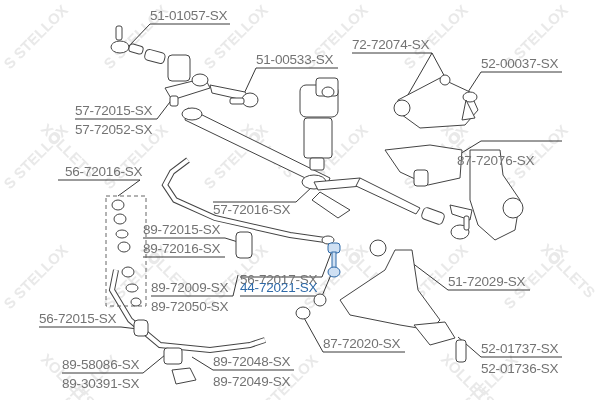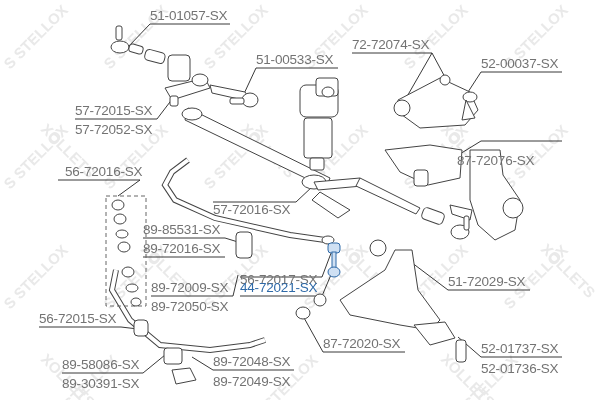--- a/index.html
+++ b/index.html
@@ -185,21 +185,21 @@
   <div id="labels">
       <div class="lbl" style="left: 150px; top: 8px;">51-01057-SX</div>
       <div class="lbl" style="left: 256px; top: 52px;">51-00533-SX</div>
       <div class="lbl" style="left: 352px; top: 37px;">72-72074-SX</div>
       <div class="lbl" style="left: 481px; top: 56px;">52-00037-SX</div>
       <div class="lbl" style="left: 75px; top: 103px;">57-72015-SX</div>
       <div class="lbl" style="left: 75px; top: 122px;">57-72052-SX</div>
       <div class="lbl" style="left: 457px; top: 125px; margin-top: 28px;">87-72076-SX</div>
       <div class="lbl" style="left: 65px; top: 164px;">56-72016-SX</div>
       <div class="lbl" style="left: 213px; top: 186px; margin-top: 16px;">57-72016-SX</div>
-      <div class="lbl" style="left: 143px; top: 222px;">89-85531-SX</div>
+      <div class="lbl" style="left: 143px; top: 222px;">89-72015-SX</div>
       <div class="lbl" style="left: 143px; top: 241px;">89-72016-SX</div>
       <div class="lbl" style="left: 240px; top: 272px; text-align: center;">56-72017-SX</div>
       <div class="lbl" style="left: 448px; top: 274px;">51-72029-SX</div>
       <div class="lbl" style="left: 151px; top: 280px;">89-72009-SX</div>
       <div class="lbl hl" style="left: 240px; top: 280px;">44-72021-SX</div>
       <div class="lbl" style="left: 151px; top: 299px;">89-72050-SX</div>
       <div class="lbl" style="left: 39px; top: 311px;">56-72015-SX</div>
       <div class="lbl" style="left: 323px; top: 336px;">87-72020-SX</div>
       <div class="lbl" style="left: 481px; top: 341px;">52-01737-SX</div>
       <div class="lbl" style="left: 213px; top: 354px;">89-72048-SX</div>

